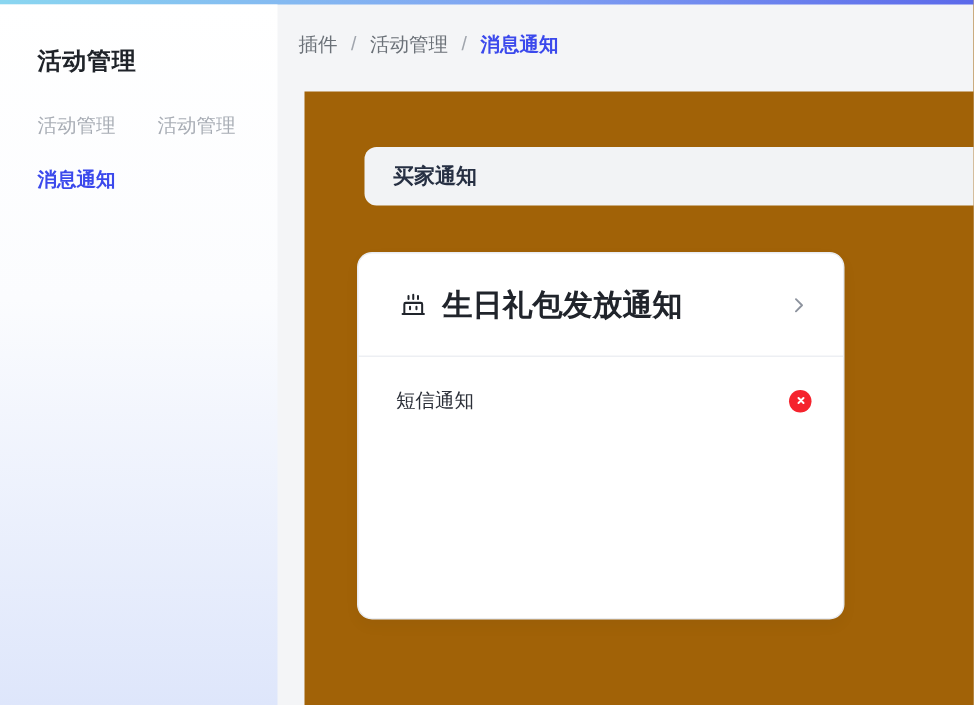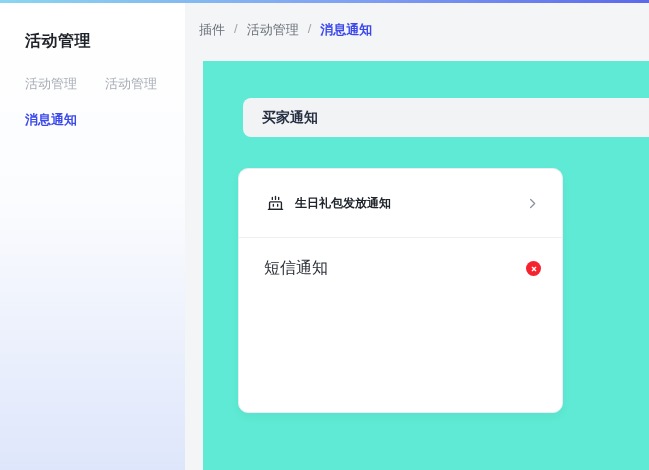--- a/index.html
+++ b/index.html
@@ -35,21 +35,21 @@
     display: flex; align-items: flex-start; gap: 9px;
     font-size: 13px; color: #6b7178;
   }
   .breadcrumb .sep { color: #a0a5ad; }
   .breadcrumb .crumb { cursor: pointer; }
   .breadcrumb .crumb.current { color: #3b49ec; font-weight: bold; cursor: default; }
 
   
   .panel {
     position: absolute; left: 203px; top: 61px; right: 0; bottom: 0;
-    background: #5eead4;
+    background: #a16207;
     overflow: hidden;
   }
 
   
   .section-bar {
     position: absolute; left: 40px; top: 37px; right: -14px; height: 39px;
     background: #f2f3f5; border-radius: 8px;
     display: flex; align-items: center; padding-left: 19px;
   }
   .section-bar-title { font-size: 14px; font-weight: bold; color: #273043; }
@@ -59,27 +59,27 @@
     position: absolute; left: 35px; top: 107px; width: 325px; height: 245px;
     background: #ffffff; border: 1px solid #e9ecf1; border-radius: 10px;
     box-shadow: 0 4px 10px rgba(31,35,41,0.04);
   }
   .card-header {
     height: 69px; display: flex; align-items: center;
     padding: 0 22px 0 27px; border-bottom: 1px solid #edeff3;
     cursor: pointer;
   }
   .cake-icon { width: 19px; height: 19px; color: #20242b; flex: 0 0 auto; }
-  .card-title { font-size: 12px; font-weight: bold; color: #20242b; margin-left: 10px; }
+  .card-title { font-size: 20px; font-weight: bold; color: #20242b; margin-left: 10px; }
   .chevron { margin-left: auto; width: 15px; height: 15px; color: #8d939e; }
 
   .card-row {
     display: flex; align-items: center; justify-content: space-between;
     padding: 20px 21px 0 25px;
-    font-size: 16px; color: #2b2f38;
+    font-size: 13px; color: #2b2f38;
   }
   .status-badge {
     width: 15px; height: 15px; border-radius: 50%;
     background: #f5232d; display: flex; align-items: center; justify-content: center;
     flex: 0 0 auto;
   }
   .status-badge svg { width: 8px; height: 8px; }
 </style>
 </head>
 <body>

